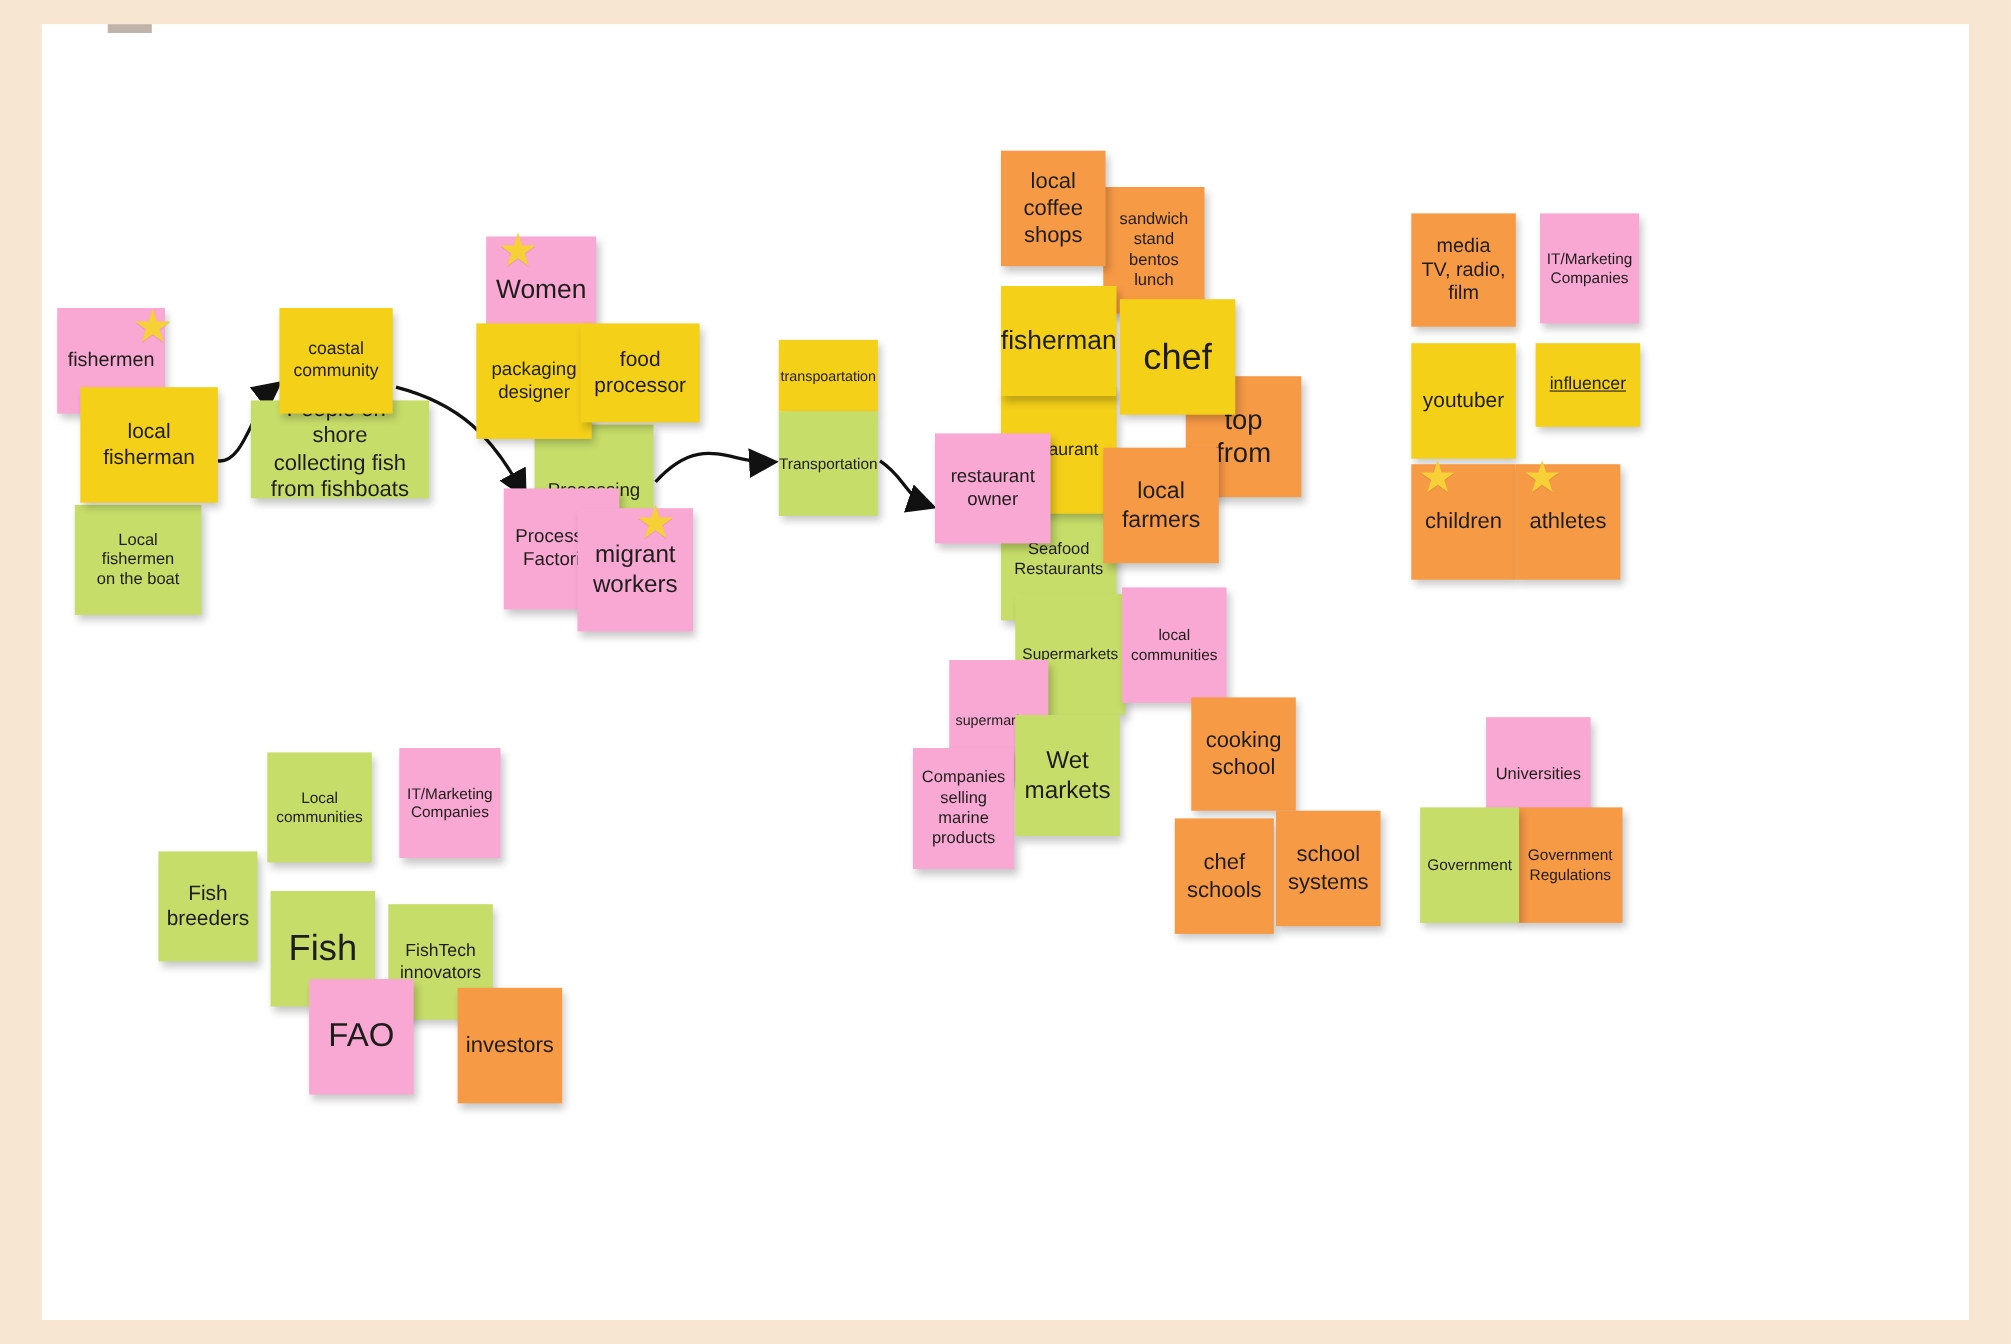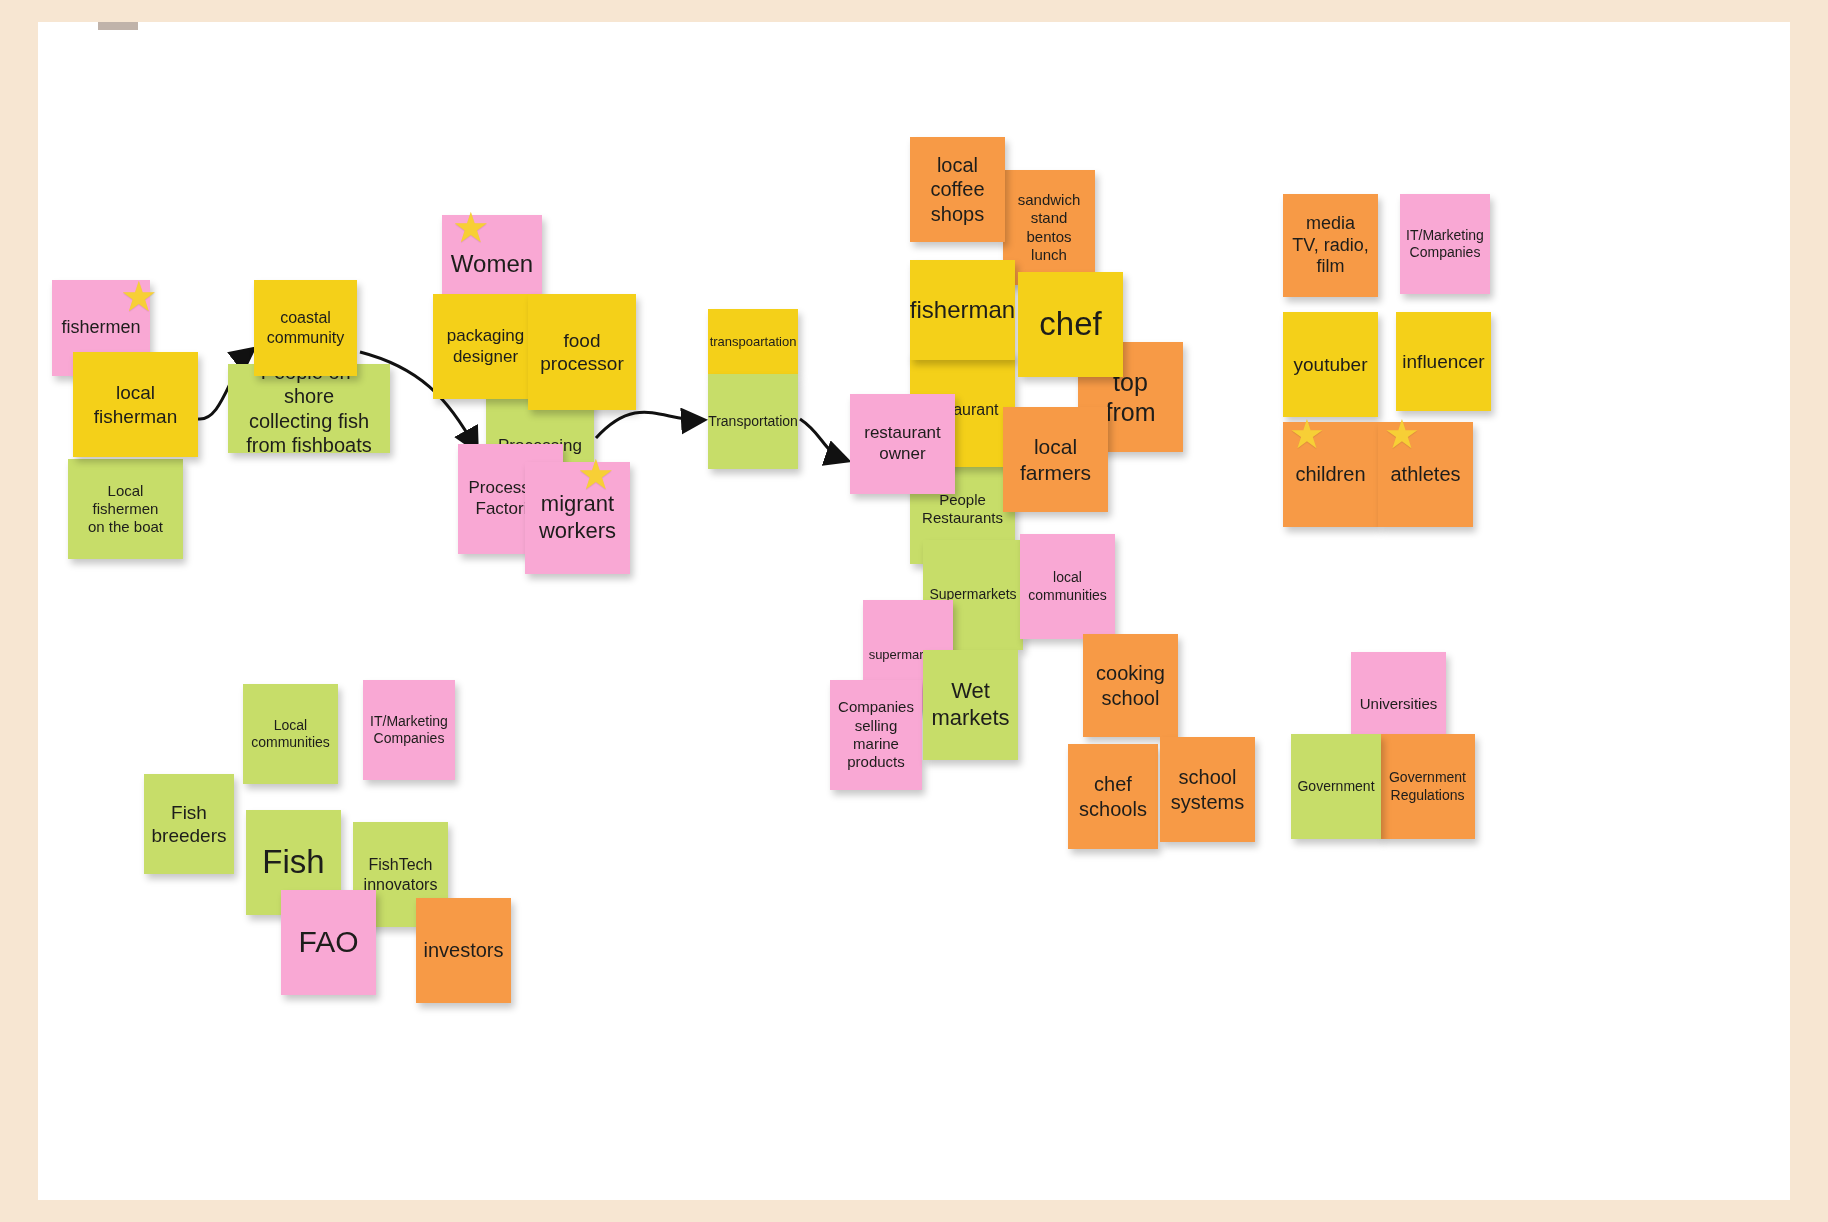--- a/index.html
+++ b/index.html
@@ -72,21 +72,21 @@
 on the boat</span></div>
     <div class="note c-yellow" style="left: 216px; top: 258px; width: 103px; height: 96px; font-size: 16px; z-index: 50;"><span>coastal
 community</span></div>
     <div class="note c-green" style="left: 190px; top: 342px; width: 162px; height: 89px; font-size: 20px; z-index: 40;"><span>People on-shore
 collecting fish
 from fishboats</span></div>
     <div class="note c-pink" style="left: 404px; top: 193px; width: 100px; height: 98px; font-size: 24px; z-index: 60; text-align: center;"><span>Women</span></div>
     <div class="star" style="left: 414px; top: 185px; font-size: 42px; z-index: 61;">★</div>
     <div class="note c-yellow" style="left: 395px; top: 272px; width: 105px; height: 105px; font-size: 17px; z-index: 70;"><span>packaging
 designer</span></div>
-    <div class="note c-yellow" style="left: 490px; top: 272px; width: 108px; height: 116px; font-size: 19px; z-index: 70;"><span>food
+    <div class="note c-yellow" style="left: 490px; top: 272px; width: 108px; height: 90px; font-size: 19px; z-index: 70;"><span>food
 processor</span></div>
     <div class="note c-green" style="left: 448px; top: 364px; width: 108px; height: 120px; font-size: 17px; z-index: 50;"><span>Processing</span></div>
     <div class="note c-pink" style="left: 420px; top: 422px; width: 105px; height: 110px; font-size: 17px; z-index: 60;"><span>Processing
 Factories</span></div>
     <div class="note c-pink" style="left: 487px; top: 440px; width: 105px; height: 112px; font-size: 22px; z-index: 80;"><span>migrant
 workers</span></div>
     <div class="star" style="left: 539px; top: 432px; font-size: 42px; z-index: 81;">★</div>
     <div class="note c-yellow" style="left: 670px; top: 287px; width: 90px; height: 65px; font-size: 13px; z-index: 50;"><span>transpoartation</span></div>
     <div class="note c-green" style="left: 670px; top: 352px; width: 90px; height: 95px; font-size: 14px; z-index: 50;"><span>Transportation</span></div>
     <div class="note c-orange" style="left: 872px; top: 115px; width: 95px; height: 105px; font-size: 20px; z-index: 50;"><span>local
@@ -98,39 +98,39 @@
 lunch</span></div>
     <div class="note c-yellow" style="left: 872px; top: 238px; width: 105px; height: 100px; font-size: 24px; z-index: 60;"><span>fisherman</span></div>
     <div class="note c-yellow" style="left: 872px; top: 330px; width: 105px; height: 115px; font-size: 16px; z-index: 50;"><span>restaurant</span></div>
     <div class="note c-yellow" style="left: 980px; top: 250px; width: 105px; height: 105px; font-size: 33px; z-index: 60;"><span>chef</span></div>
     <div class="note c-orange" style="left: 1040px; top: 320px; width: 105px; height: 110px; font-size: 25px; z-index: 50;"><span>top
 from</span></div>
     <div class="note c-pink" style="left: 812px; top: 372px; width: 105px; height: 100px; font-size: 17px; z-index: 50;"><span>restaurant
 owner</span></div>
     <div class="note c-orange" style="left: 965px; top: 385px; width: 105px; height: 105px; font-size: 21px; z-index: 60;"><span>local
 farmers</span></div>
-    <div class="note c-green" style="left: 872px; top: 432px; width: 105px; height: 110px; font-size: 15px; z-index: 40;"><span>People
+    <div class="note c-green" style="left: 872px; top: 432px; width: 105px; height: 110px; font-size: 15px; z-index: 40;"><span>Seafood
 Restaurants</span></div>
     <div class="note c-green" style="left: 885px; top: 518px; width: 100px; height: 110px; font-size: 14px; z-index: 40;"><span>Supermarkets</span></div>
     <div class="note c-pink" style="left: 982px; top: 512px; width: 95px; height: 105px; font-size: 14px; z-index: 40;"><span>local
 communities</span></div>
     <div class="note c-pink" style="left: 825px; top: 578px; width: 90px; height: 110px; font-size: 13px; z-index: 50;"><span>supermarkets</span></div>
     <div class="note c-green" style="left: 885px; top: 628px; width: 95px; height: 110px; font-size: 22px; z-index: 60;"><span>Wet
 markets</span></div>
     <div class="note c-pink" style="left: 792px; top: 658px; width: 92px; height: 110px; font-size: 15px; z-index: 50;"><span>Companies
 selling
 marine
 products</span></div>
     <div class="note c-orange" style="left: 1245px; top: 172px; width: 95px; height: 103px; font-size: 18px; z-index: 40;"><span>media
 TV, radio,
 film</span></div>
     <div class="note c-pink" style="left: 1362px; top: 172px; width: 90px; height: 100px; font-size: 14px; z-index: 40;"><span>IT/Marketing
 Companies</span></div>
     <div class="note c-yellow" style="left: 1245px; top: 290px; width: 95px; height: 105px; font-size: 19px; z-index: 40;"><span>youtuber</span></div>
-    <div class="note c-yellow" style="left: 1358px; top: 290px; width: 95px; height: 99px; font-size: 19px; z-index: 40;"><span>influencer</span></div>
+    <div class="note c-yellow" style="left: 1358px; top: 290px; width: 95px; height: 76px; font-size: 16px; z-index: 40; text-decoration: underline;"><span>influencer</span></div>
     <div class="note c-orange" style="left: 1245px; top: 400px; width: 95px; height: 105px; font-size: 20px; z-index: 40;"><span>children</span></div>
     <div class="star" style="left: 1251px; top: 392px; font-size: 40px; z-index: 41;">★</div>
     <div class="note c-orange" style="left: 1340px; top: 400px; width: 95px; height: 105px; font-size: 20px; z-index: 40;"><span>athletes</span></div>
     <div class="star" style="left: 1346px; top: 392px; font-size: 40px; z-index: 41;">★</div>
     <div class="note c-orange" style="left: 1045px; top: 612px; width: 95px; height: 103px; font-size: 20px; z-index: 40;"><span>cooking
 school</span></div>
     <div class="note c-orange" style="left: 1030px; top: 722px; width: 90px; height: 105px; font-size: 20px; z-index: 40;"><span>chef
 schools</span></div>
     <div class="note c-orange" style="left: 1122px; top: 715px; width: 95px; height: 105px; font-size: 20px; z-index: 40;"><span>school
 systems</span></div>

